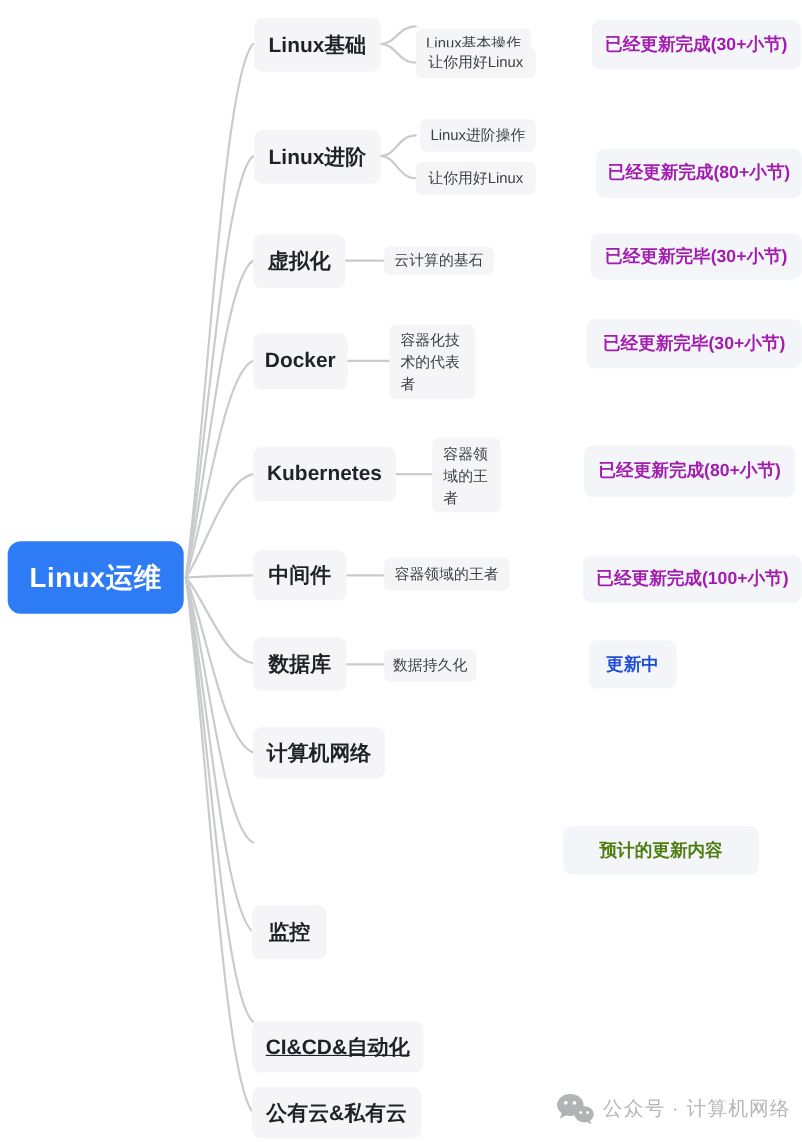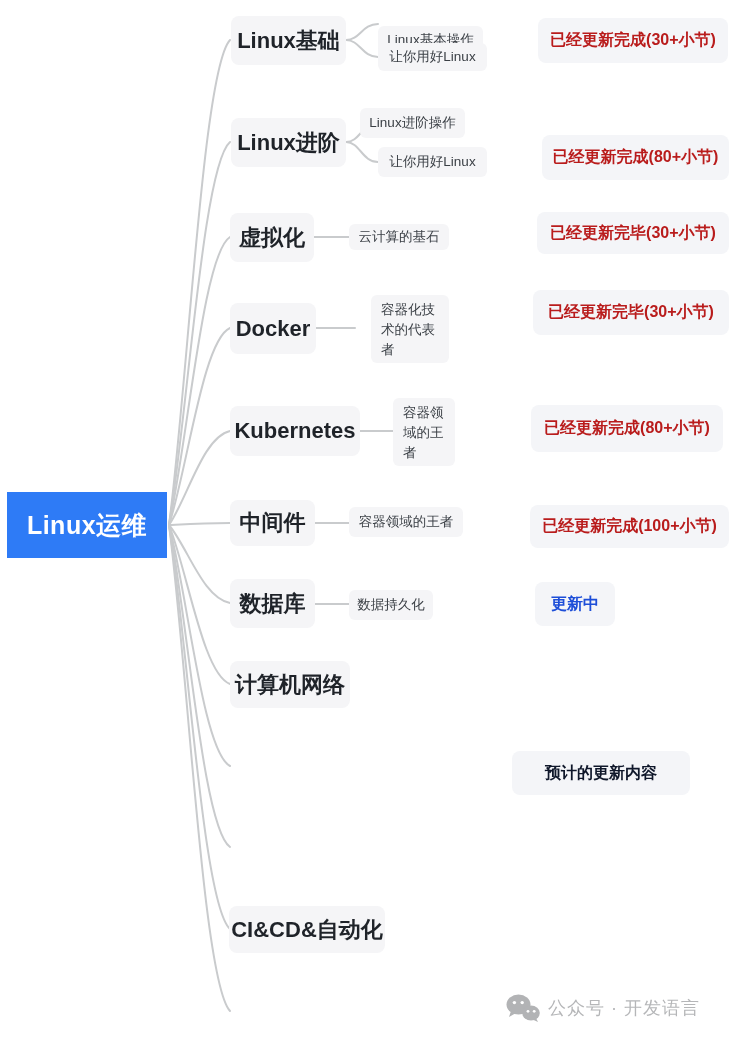--- a/index.html
+++ b/index.html
@@ -19,46 +19,46 @@
     background:#f5f5f7;
     border-radius:8px;
     color:#1f2329;
     white-space:nowrap;
   }
   .root{
     background:#2e7bf6;
     color:#ffffff;
     font-weight:bold;
     font-size:25px;
-    border-radius:0;
+    border-radius:12px;
     letter-spacing:0.5px;
   }
-  .topic{font-weight:bold;font-size:22px;}
+  .topic{font-weight:bold;font-size:19px;}
   .sub{
     font-size:13.5px;
     color:#3a3f45;
     border-radius:6px;
     font-weight:normal;
   }
   .sub.wrap{
     white-space:normal;
     justify-content:flex-start;
     align-items:flex-start;
     padding:5px 10px;
     line-height:20px;
     word-break:break-all;
   }
   .status{
     font-weight:bold;
     font-size:16px;
     background:#f4f5f8;
     border-radius:8px;
   }
-  .status.red{color:#b91c1c;}
-  .status.blue{color:#0f172a;}
+  .status.red{color:#a21caf;}
+  .status.blue{color:#4d7c0f;}
   .status.plain{color:#1d4ed8;}
   .watermark{
     position:absolute;
     left:506px;top:994px;
     display:flex;align-items:center;gap:8px;
     color:#b5b6b8;
     font-size:18px;
     letter-spacing:1px;
   }
   .watermark svg{display:block;}
@@ -95,28 +95,30 @@
   <div class="node root" style="left:7px;top:492px;width:160px;height:66px;">Linux运维</div>
 
   <div class="node topic" style="left:231px;top:16px;width:115px;height:49px;">Linux基础</div>
   <div class="node topic" style="left:231px;top:118px;width:115px;height:49px;">Linux进阶</div>
   <div class="node topic" style="left:230px;top:213px;width:84px;height:49px;">虚拟化</div>
   <div class="node topic" style="left:230px;top:303px;width:86px;height:51px;">Docker</div>
   <div class="node topic" style="left:230px;top:406px;width:130px;height:50px;">Kubernetes</div>
   <div class="node topic" style="left:230px;top:500px;width:85px;height:46px;text-align:right;">中间件</div>
   <div class="node topic" style="left:230px;top:579px;width:85px;height:49px;">数据库</div>
   <div class="node topic" style="left:230px;top:661px;width:120px;height:47px;">计算机网络</div>
-  <div class="node topic" style="left:229px;top:906px;width:156px;height:47px;">CI&amp;CD&amp;自动化</div>
+  <div class="node topic" style="left:229px;top:823px;width:68px;height:49px;">监控</div>
+  <div class="node topic" style="left:229px;top:928px;width:156px;height:47px;text-decoration:underline;">CI&amp;CD&amp;自动化</div>
+  <div class="node topic" style="left:229px;top:988px;width:154px;height:47px;">公有云&amp;私有云</div>
 
   <div class="node sub" style="left:378px;top:26px;width:105px;height:28px;">Linux基本操作</div>
   <div class="node sub" style="left:378px;top:43px;width:109px;height:28px;">让你用好Linux</div>
-  <div class="node sub" style="left:360px;top:108px;width:105px;height:30px;">Linux进阶操作</div>
+  <div class="node sub" style="left:382px;top:108px;width:105px;height:30px;">Linux进阶操作</div>
   <div class="node sub" style="left:378px;top:147px;width:109px;height:30px;">让你用好Linux</div>
   <div class="node sub" style="left:349px;top:224px;width:100px;height:26px;">云计算的基石</div>
-  <div class="node sub wrap" style="left:371px;top:295px;width:78px;height:68px;">容器化技术的代表者</div>
+  <div class="node sub wrap" style="left:354px;top:295px;width:78px;height:68px;">容器化技术的代表者</div>
   <div class="node sub wrap" style="left:393px;top:398px;width:62px;height:68px;">容器领域的王者</div>
   <div class="node sub" style="left:349px;top:507px;width:114px;height:30px;">容器领域的王者</div>
   <div class="node sub" style="left:349px;top:590px;width:84px;height:30px;">数据持久化</div>
 
   <div class="node status red" style="left:538px;top:18px;width:190px;height:45px;">已经更新完成(30+小节)</div>
   <div class="node status red" style="left:542px;top:135px;width:187px;height:45px;">已经更新完成(80+小节)</div>
   <div class="node status red" style="left:537px;top:212px;width:192px;height:42px;">已经更新完毕(30+小节)</div>
   <div class="node status red" style="left:533px;top:290px;width:196px;height:45px;">已经更新完毕(30+小节)</div>
   <div class="node status red" style="left:531px;top:405px;width:192px;height:47px;">已经更新完成(80+小节)</div>
   <div class="node status red" style="left:530px;top:505px;width:199px;height:43px;">已经更新完成(100+小节)</div>
@@ -133,16 +135,16 @@
           <path d="M30,24 L32,28 L26.5,25.5 Z"></path>
         </g>
         <g fill="#ffffff">
           <circle cx="8.4" cy="8.6" r="1.7"></circle>
           <circle cx="16.2" cy="8.6" r="1.7"></circle>
           <circle cx="22.0" cy="17.3" r="1.4"></circle>
           <circle cx="28.2" cy="17.3" r="1.4"></circle>
         </g>
       </svg>
     </span>
-    <span>公众号 · 开发语言</span>
+    <span>公众号 · 计算机网络</span>
   </div>
 
 </div>
 
 </body></html>

